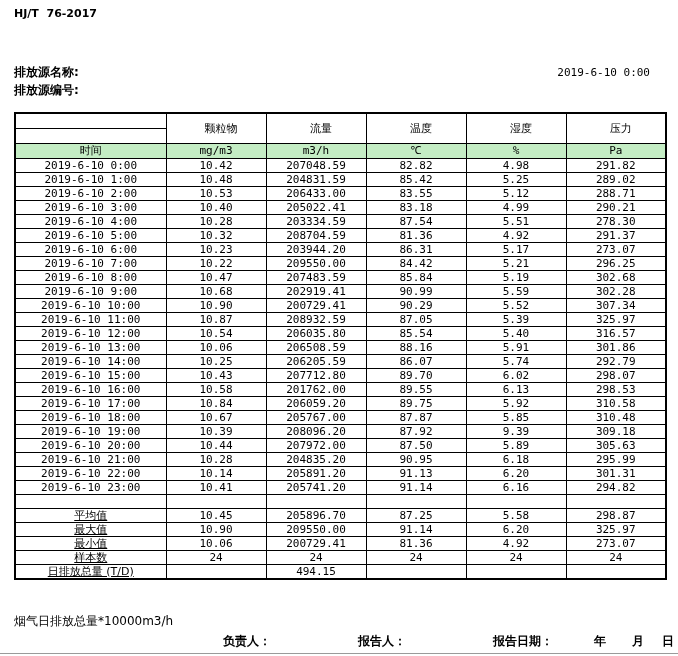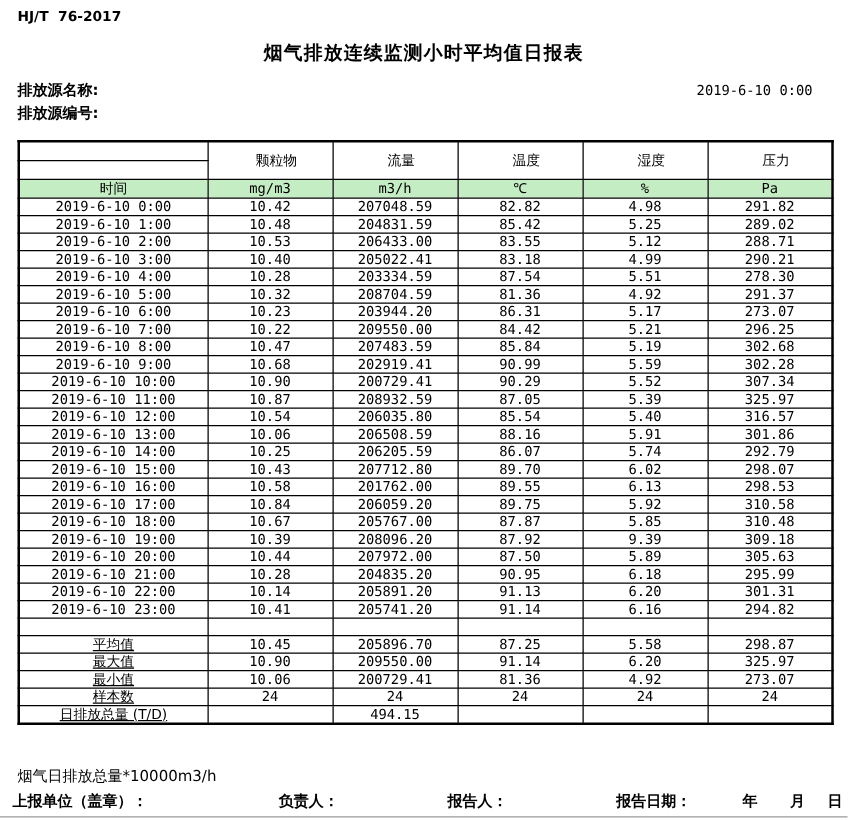--- a/index.html
+++ b/index.html
@@ -77,21 +77,20 @@
     position: absolute; left: 0; top: 653px; width: 678px; height: 1px;
     background: #9a9a9a;
   }
 </style>
 </head>
 <body>
 
 <div class="page">
 
   <div class="std-code">HJ/T  76-2017</div>
-  <div class="title">烟气排放连续监测小时平均值日报表</div>
   <div class="source-name">排放源名称:</div>
   <div class="source-id">排放源编号:</div>
   <div class="report-datetime">2019-6-10 0:00</div>
 
   <table class="report-table">
     <colgroup>
       <col style="width:151px">
       <col style="width:100px">
       <col style="width:100px">
       <col style="width:100px">
@@ -359,21 +358,20 @@
           <td></td>
           <td></td>
           <td></td>
         </tr>
       </tbody>
   </table>
 
   <div class="footer-note">烟气日排放总量*10000m3/h</div>
 
   <div class="sig-line">
-    <span class="sig-unit">上报单位（盖章）：</span>
     <span class="sig-resp">负责人：</span>
     <span class="sig-report">报告人：</span>
     <span class="sig-date">报告日期：</span>
     <span class="sig-year">年</span>
     <span class="sig-month">月</span>
     <span class="sig-day">日</span>
   </div>
 
   <div class="bottom-rule"></div>
 

